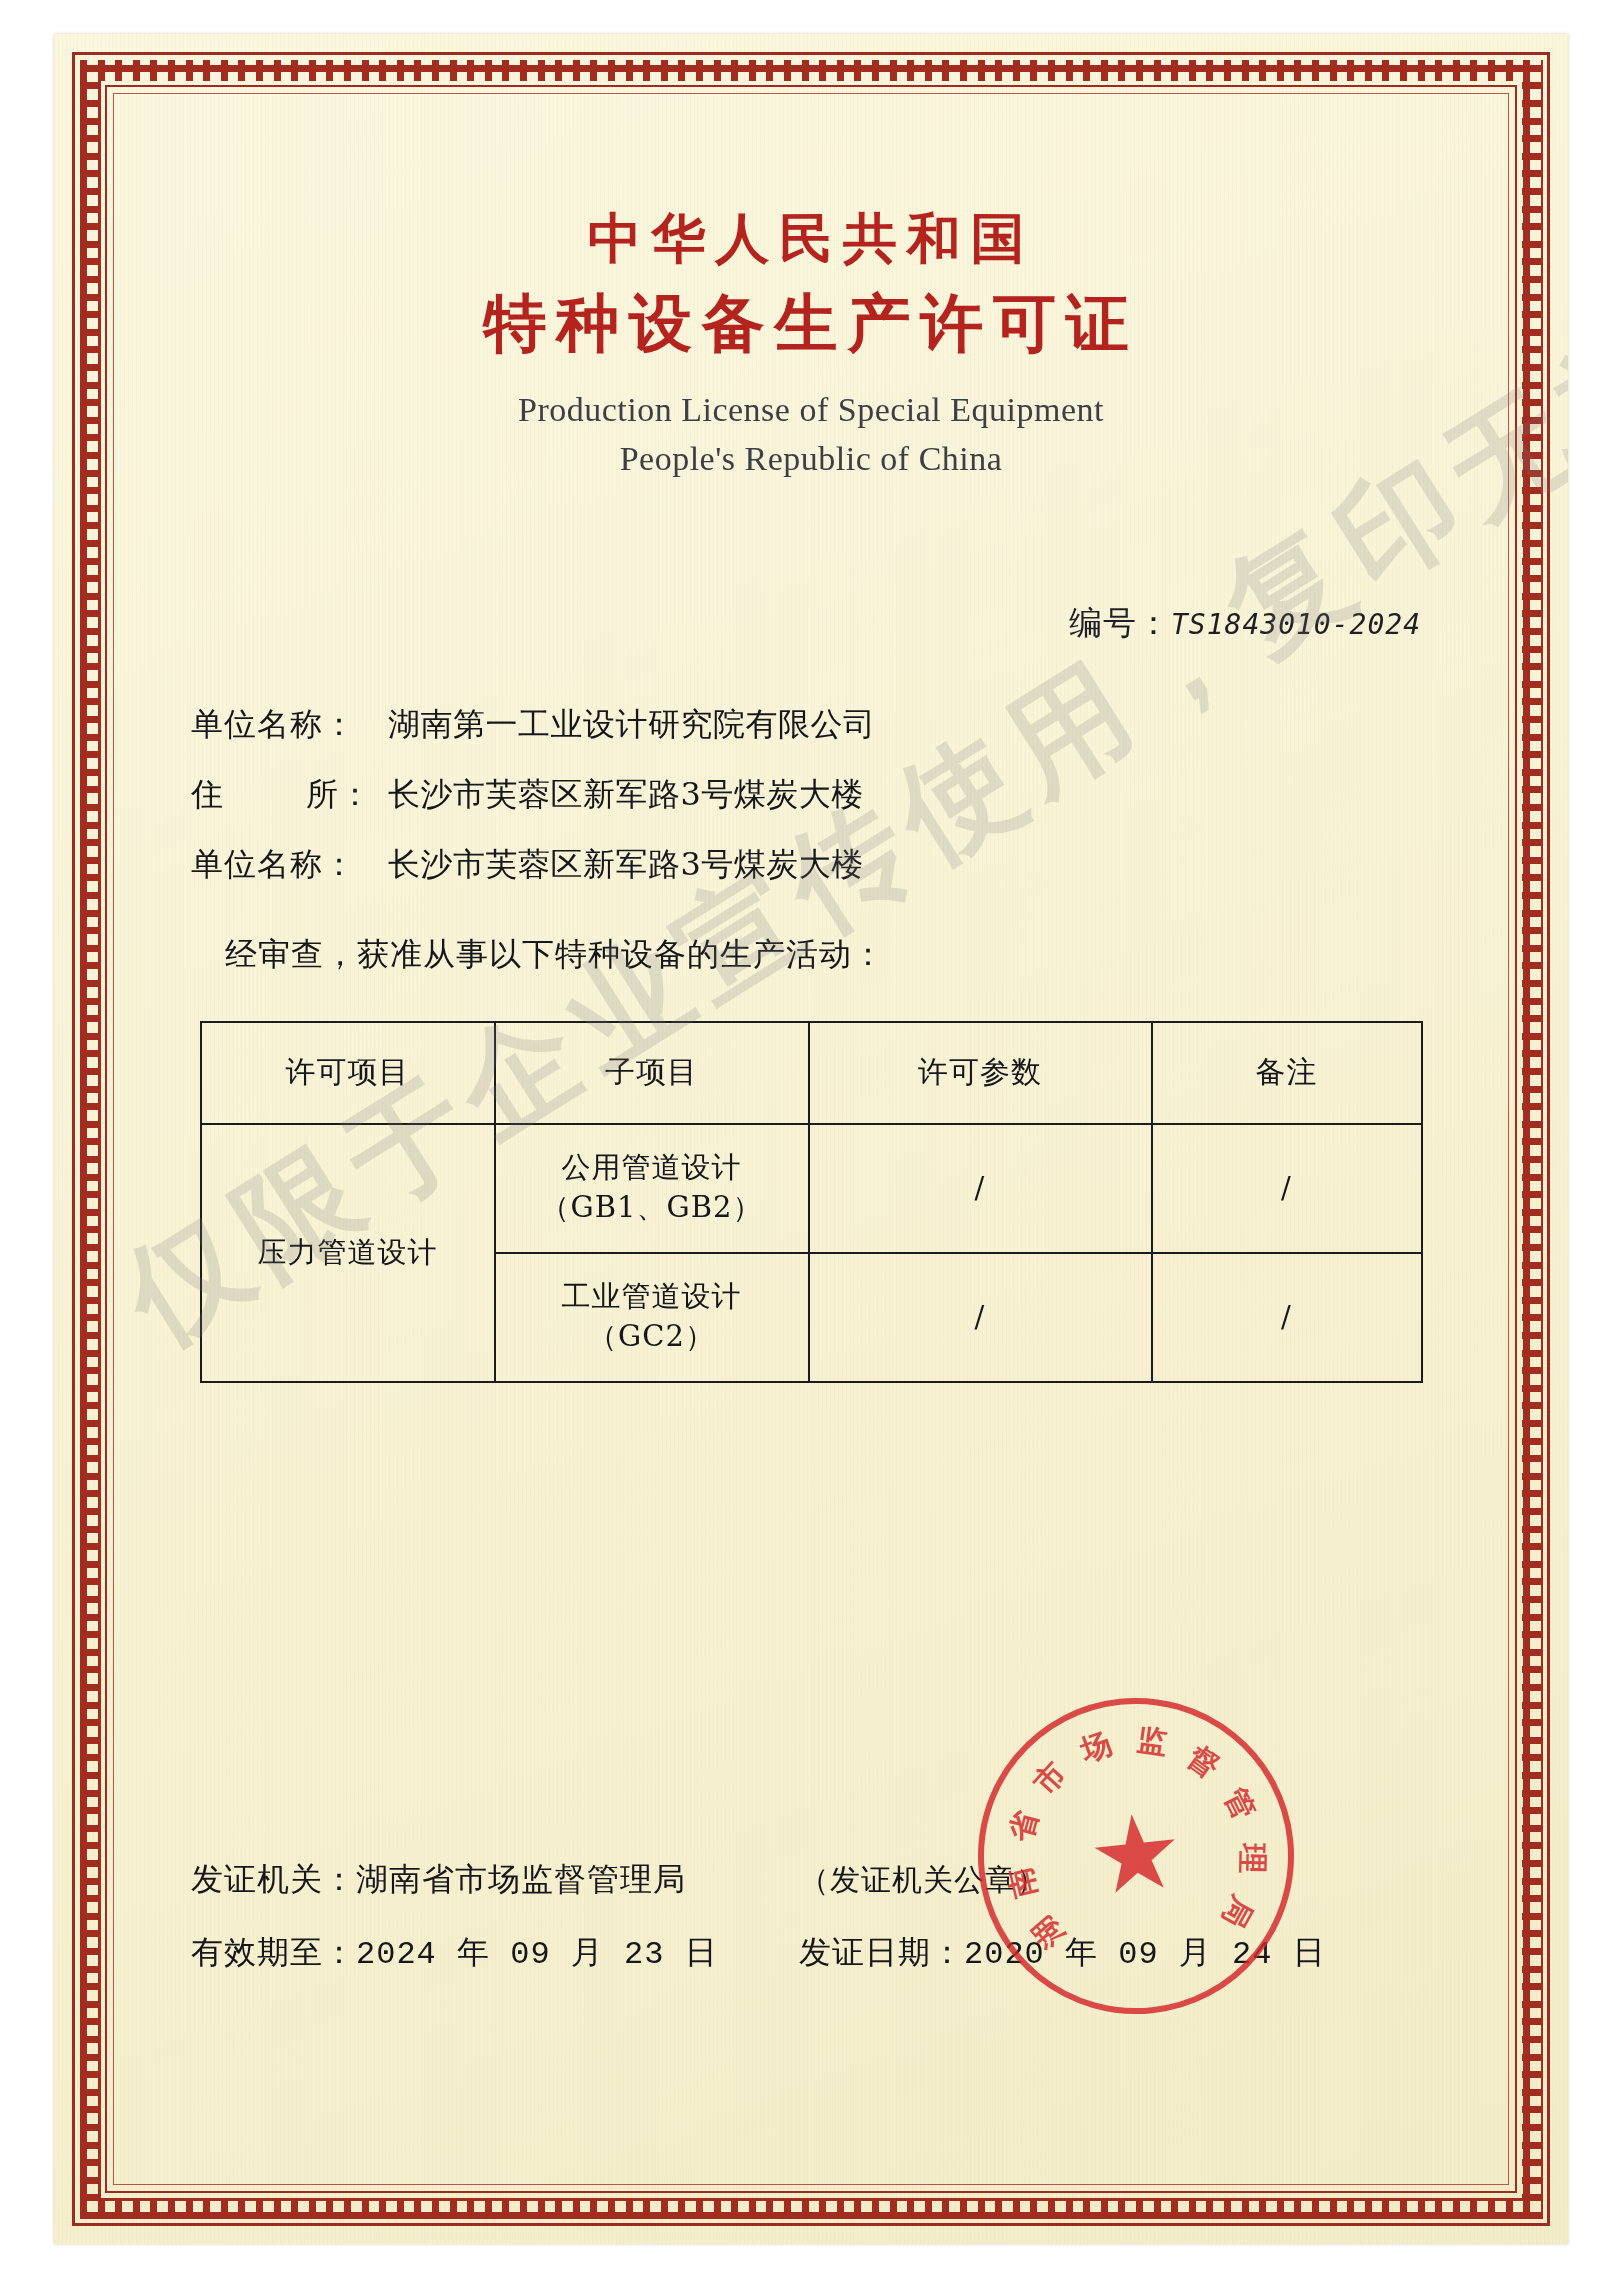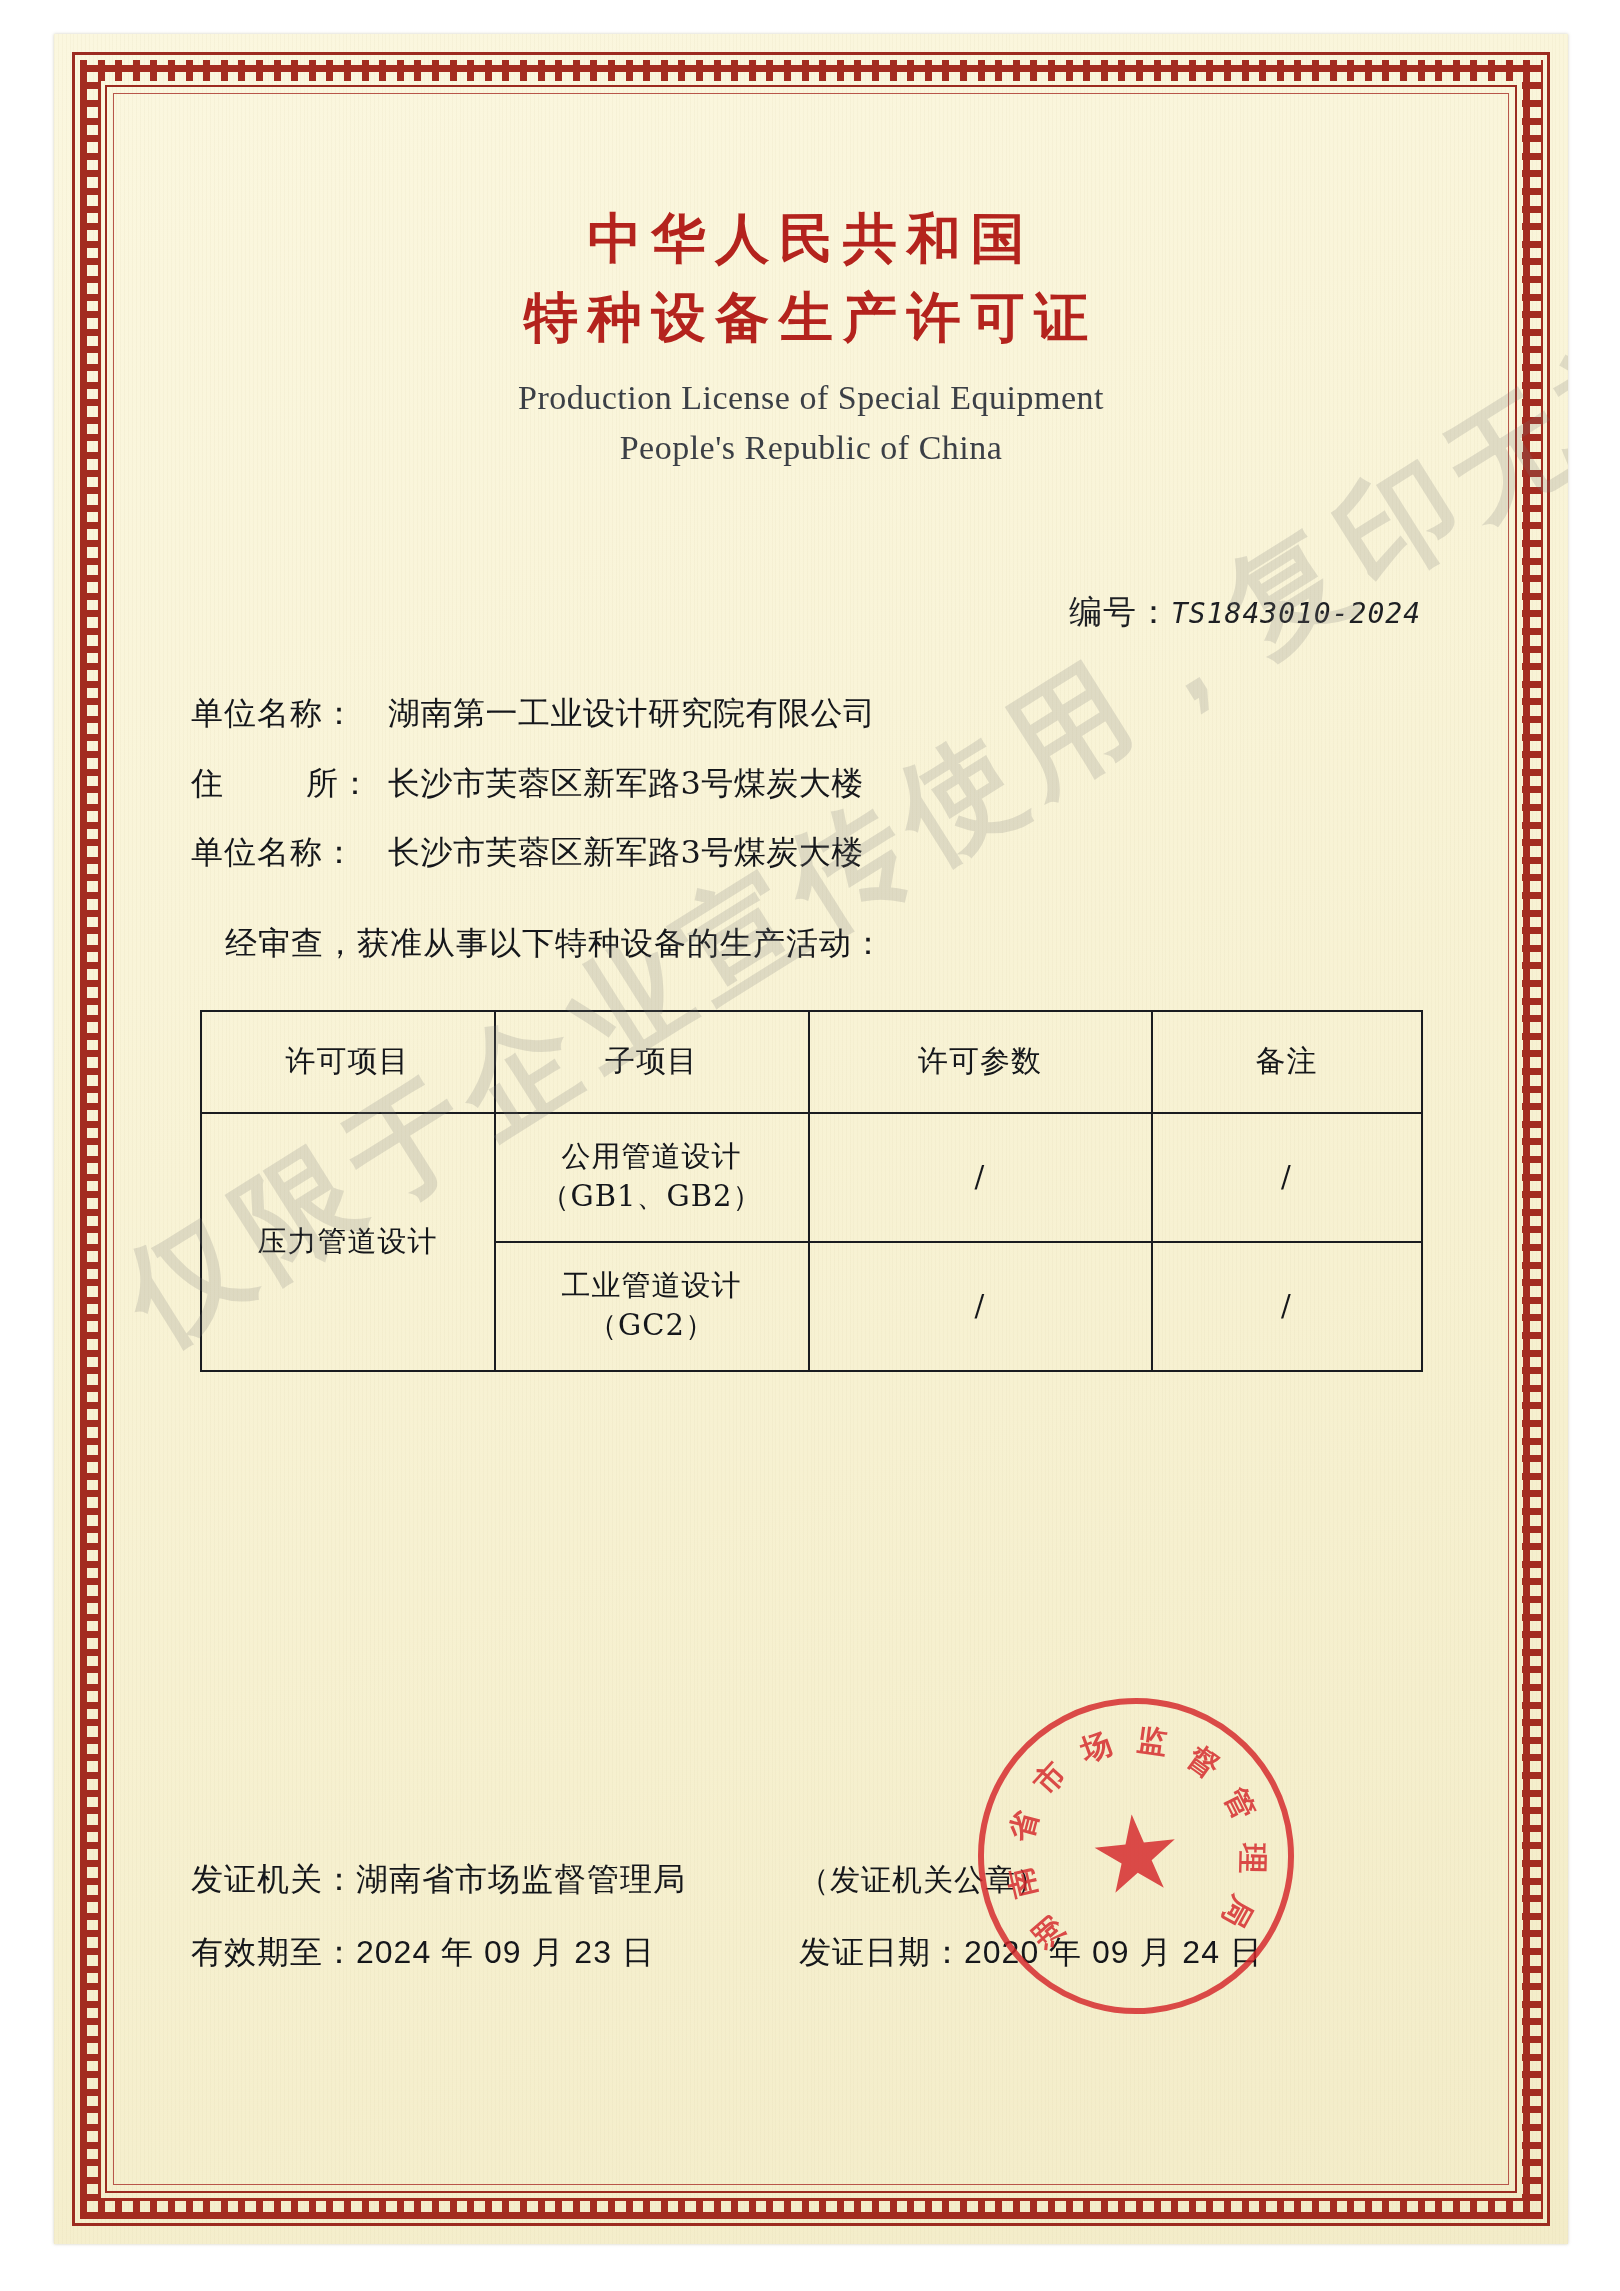--- a/index.html
+++ b/index.html
@@ -75,21 +75,21 @@
     font-family: "DejaVu Serif", serif;
     font-weight: bold;
     letter-spacing: 9.8px;
   }
   .title-cn1 {
     font-size: 54px;
     margin-top: 78px;
     line-height: 1.25;
   }
   .title-cn2 {
-    font-size: 54px;
+    font-size: 63px;
     margin-top: 11.8px;
     line-height: 1.25;
   }
   .title-en1, .title-en2 {
     text-align: center;
     color: #3b3f46;
     font-family: "Liberation Serif", serif;
     font-size: 34px;
     line-height: 1.45;
     letter-spacing: 0.5px;
@@ -190,21 +190,21 @@
     font-size: 32px;
     letter-spacing: 1px;
     margin-bottom: 29px;
   }
   .footer-left { width: 608px; flex: none; }
   .seal-note {
     font-size: 30px;
     letter-spacing: 1px;
   }
   .date-num {
-    font-family: Liberation Sans, sans-serif;
+    font-family: Liberation Mono, monospace;
     font-size: 32px;
   }
 
   
   .seal {
     position: absolute;
     right: 181px;
     bottom: 137px;
     width: 304px;
     height: 304px;

